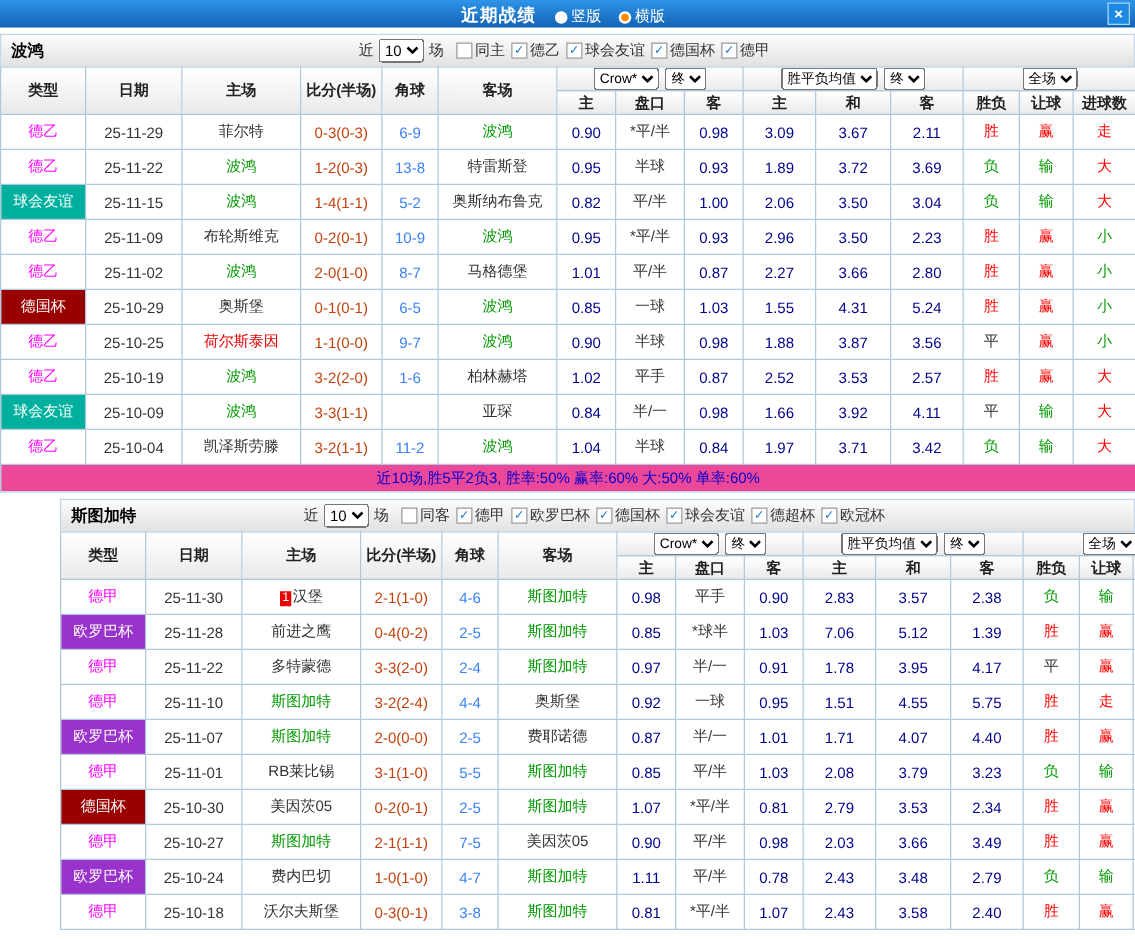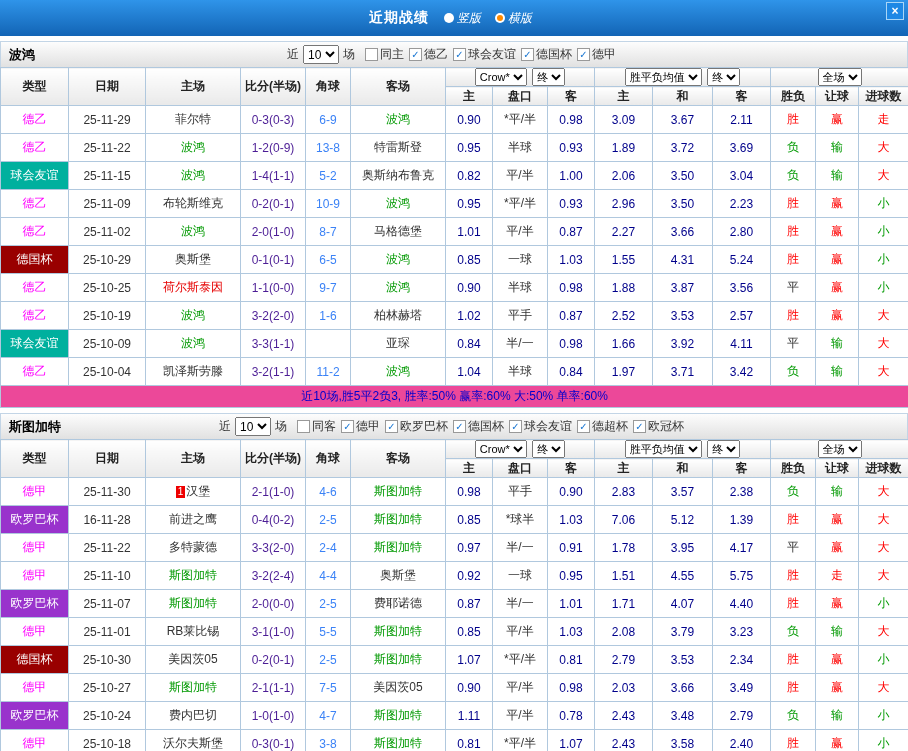--- a/index.html
+++ b/index.html
@@ -1,24 +1,24 @@
 <!DOCTYPE html>
 <html><head>
 <meta charset="utf-8">
 <style>
   * { margin:0; padding:0; box-sizing:border-box; }
   html,body { width:908px; height:751px; overflow:hidden; background:#fff;
     font-family:"Liberation Sans","DejaVu Sans",sans-serif; font-size:12px; }
 
   
-  .titlebar { height:36px; background:linear-gradient(180deg,#2f94e9,#1264b5);
-    display:flex; align-items:center; justify-content:center; position:relative;
+  .titlebar { height:22px; background:linear-gradient(180deg,#2f94e9,#1264b5);
+    display:flex; align-items:flex-end; justify-content:center; position:relative;
     color:#fff; margin-bottom:5px; }
   .title { font-weight:bold; font-size:14px; margin-right:8px; letter-spacing:1px; }
-  .radio-label { display:inline-flex; align-items:center; gap:3px; margin:0 7px; cursor:pointer; font-size:12px;font-style:italic; }
+  .radio-label { display:inline-flex; align-items:center; gap:3px; margin:0 7px; cursor:pointer; font-size:12px; }
   .radio { width:10px; height:10px; border-radius:50%; background:#fff; display:inline-block; position:relative; }
   .radio.selected::after { content:''; position:absolute; inset:2px; border-radius:50%; background:#ff8a00; }
   .close-btn { position:absolute; right:4px; top:2px; width:18px; height:18px; line-height:16px;
     text-align:center; background:#1e88e5; border:1px solid #a9d6f7; color:#fff;
     font-weight:bold; cursor:pointer; font-size:12px; }
 
   
   .section-bar { height:26px; background:linear-gradient(180deg,#fdfdfd,#e1e1e1);
     border:1px solid #c3d5e6; border-bottom:none; display:flex; align-items:center; position:relative; }
   .team-name { position:absolute; left:8px; font-weight:bold; font-size:13px; color:#000; }
@@ -30,30 +30,30 @@
     align-items:center; justify-content:center; font-size:10px; color:#1976d2; }
 
   
   table { border-collapse:collapse; width:908px; table-layout:fixed; }
   th, td { border:1px solid #b0c8de; text-align:center; overflow:hidden; white-space:nowrap; }
   thead th { background:linear-gradient(180deg,#ffffff,#e9e9e9); font-weight:bold;
     color:#222; height:19px; font-size:12px; }
   thead select { font-size:11px; height:18px; margin:0 1px; }
   tbody td { height:28px; font-size:12px; background:#fff; }
   .date   { color:#333; }
-  .score  { color:#4c1d95; }
+  .score  { color:#c2410c; }
   .corner { color:#3b82f6; }
   .odds   { color:#00008b; }
   .hcp    { color:#333; }
   .c-r { color:#ff0000; } .c-g { color:#009900; } .c-k { color:#333; }
   .t-g { color:#009900; } .t-k { color:#333; } .t-r { color:#e60000; }
   .badge { display:inline-block; background:#ee0000; color:#fff; font-size:10px;
     line-height:12px; padding:0 2px; margin-right:1px; }
   .summary td { height:22px; color:#0000cc; background:#ec4899; }
-  .section-2 { margin-top:5px; }
+  .section-2 { margin-top:5px;padding-left:48px; }
 </style>
 </head>
 <body>
 
 <div class="titlebar">
   <span class="title">近期战绩</span>
   <label class="radio-label">
     <span class="radio"></span>
     <span>竖版</span>
   </label>
@@ -160,21 +160,21 @@
           <td class="odds">3.67</td>
           <td class="odds">2.11</td>
           <td class="c-r">胜</td>
           <td class="c-r">赢</td>
           <td class="c-r">走</td>
         </tr>
         <tr>
           <td style="color:#ff00ff;background:#ffffff">德乙</td>
           <td class="date">25-11-22</td>
           <td class="t-g">波鸿</td>
-          <td class="score">1-2(0-9)</td>
+          <td class="score">1-2(0-3)</td>
           <td class="corner">13-8</td>
           <td class="t-k">特雷斯登</td>
           <td class="odds">0.95</td>
           <td class="hcp">半球</td>
           <td class="odds">0.93</td>
           <td class="odds">1.89</td>
           <td class="odds">3.72</td>
           <td class="odds">3.69</td>
           <td class="c-g">负</td>
           <td class="c-g">输</td>
@@ -427,21 +427,21 @@
           <td class="odds">0.90</td>
           <td class="odds">2.83</td>
           <td class="odds">3.57</td>
           <td class="odds">2.38</td>
           <td class="c-g">负</td>
           <td class="c-g">输</td>
           <td class="c-r">大</td>
         </tr>
         <tr>
           <td style="color:#ffffff;background:#9933cc">欧罗巴杯</td>
-          <td class="date">16-11-28</td>
+          <td class="date">25-11-28</td>
           <td class="t-k">前进之鹰</td>
           <td class="score">0-4(0-2)</td>
           <td class="corner">2-5</td>
           <td class="t-g">斯图加特</td>
           <td class="odds">0.85</td>
           <td class="hcp">*球半</td>
           <td class="odds">1.03</td>
           <td class="odds">7.06</td>
           <td class="odds">5.12</td>
           <td class="odds">1.39</td>

